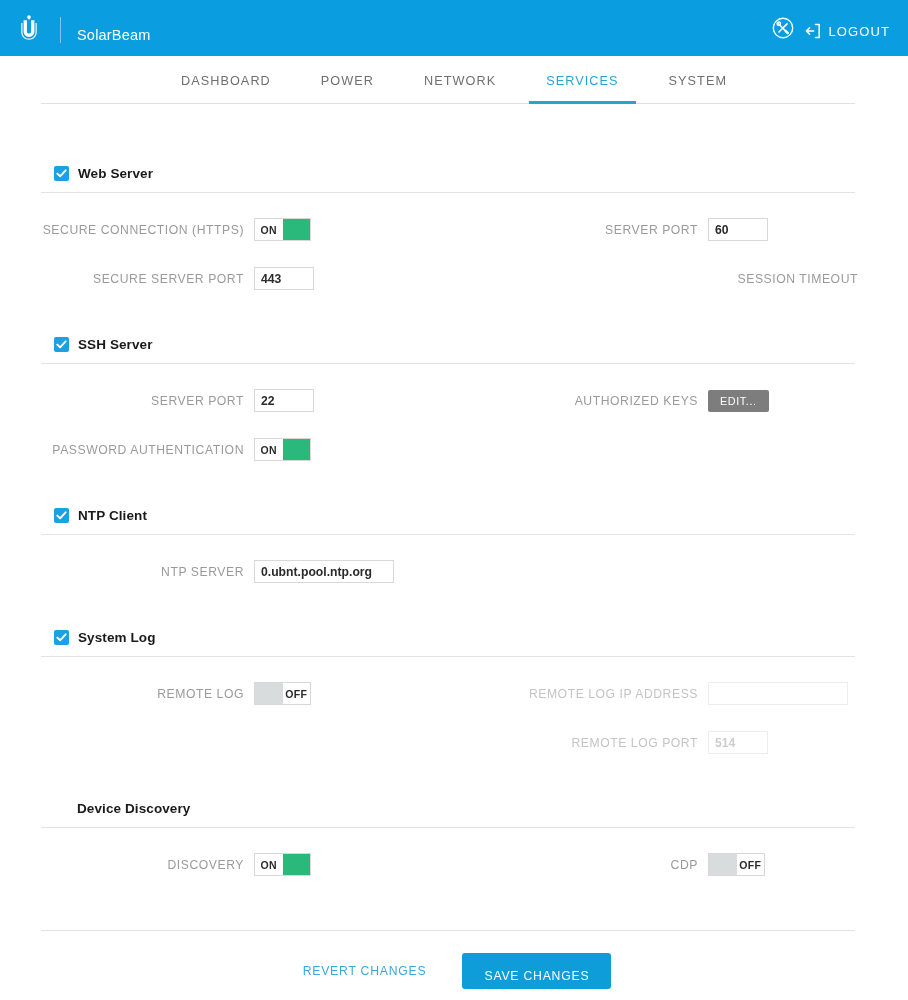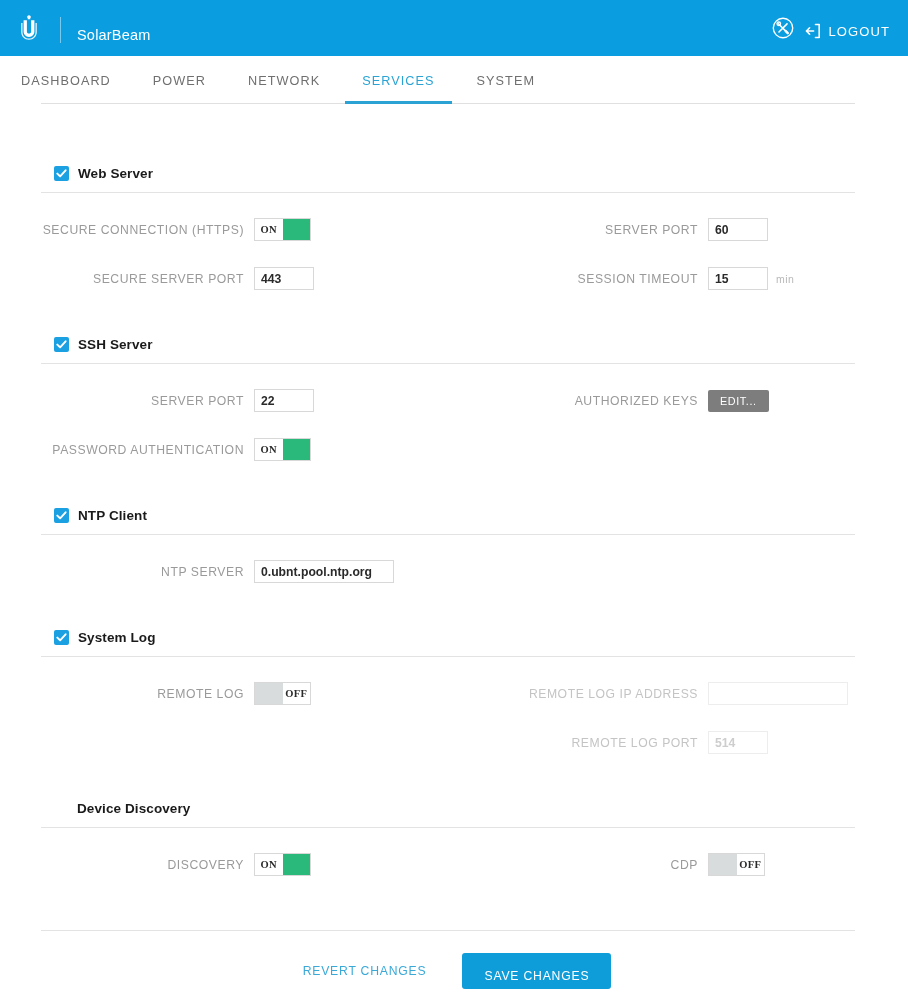--- a/index.html
+++ b/index.html
@@ -46,22 +46,22 @@
     color: #ffffff; font-size: 13px;
     letter-spacing: 1.1px; font-weight: 400;
   }
 
   
   .navbar {
     position: absolute; top: 56px; left: 0;
     width: 908px; height: 48px;
   }
   .nav-inner {
-    display: flex; justify-content: flex-start; align-items: flex-start;
-    height: 100%; gap: 0; border-radius: 20px;
+    display: flex; justify-content: center; align-items: flex-start;
+    height: 100%; gap: 8px; border-radius: 20px;
   }
   .nav-rule {
     position: absolute; left: 41px; top: 47px;
     width: 814px; height: 1px; background: #e0e0e0;
   }
   .tab {
     position: relative;
     padding: 18px 21px 0 21px;
     font-size: 12.7px;
     letter-spacing: 1.05px;
@@ -173,21 +173,20 @@
   .input.empty { width: 140px; border-color: #ededed; }
 
   
   .toggle {
     width: 57px; height: 23px;
     border: 1px solid #d8d8d8;
     display: flex;
     cursor: pointer;
     overflow: hidden;
     background: #fff;
-    font-family: Liberation Serif, serif;
   }
   .toggle .half {
     flex: 1 1 50%;
     display: flex; align-items: center; justify-content: center;
     font-size: 10.5px; font-weight: bold;
     letter-spacing: 0.4px;
   }
   .toggle.on .txt { color: #2a2a2a; background: #fff; }
   .toggle.on .fill { background: #2ab97a; }
   .toggle.off .fill { background: #d9dcdd; }
@@ -329,26 +328,20 @@
 
         <div class="row">
           <div class="field col-left">
             <span class="label">SECURE SERVER PORT</span>
             <span class="control">
               <span class="input w60">443</span>
             </span>
           </div>
           <div class="field col-right">
             <span class="label">SESSION TIMEOUT</span>
-            <span class="control">
-              <span class="input with-unit" style="width:60px;">
-                <span>15</span>
-              </span>
-              <span class="input-suffix">min</span>
-            </span>
           </div>
         </div>
       </div>
     </div>
 
     <div class="spacer-lg"></div>
 
     <div class="section">
       <div class="section-head">
         <span class="checkbox">

